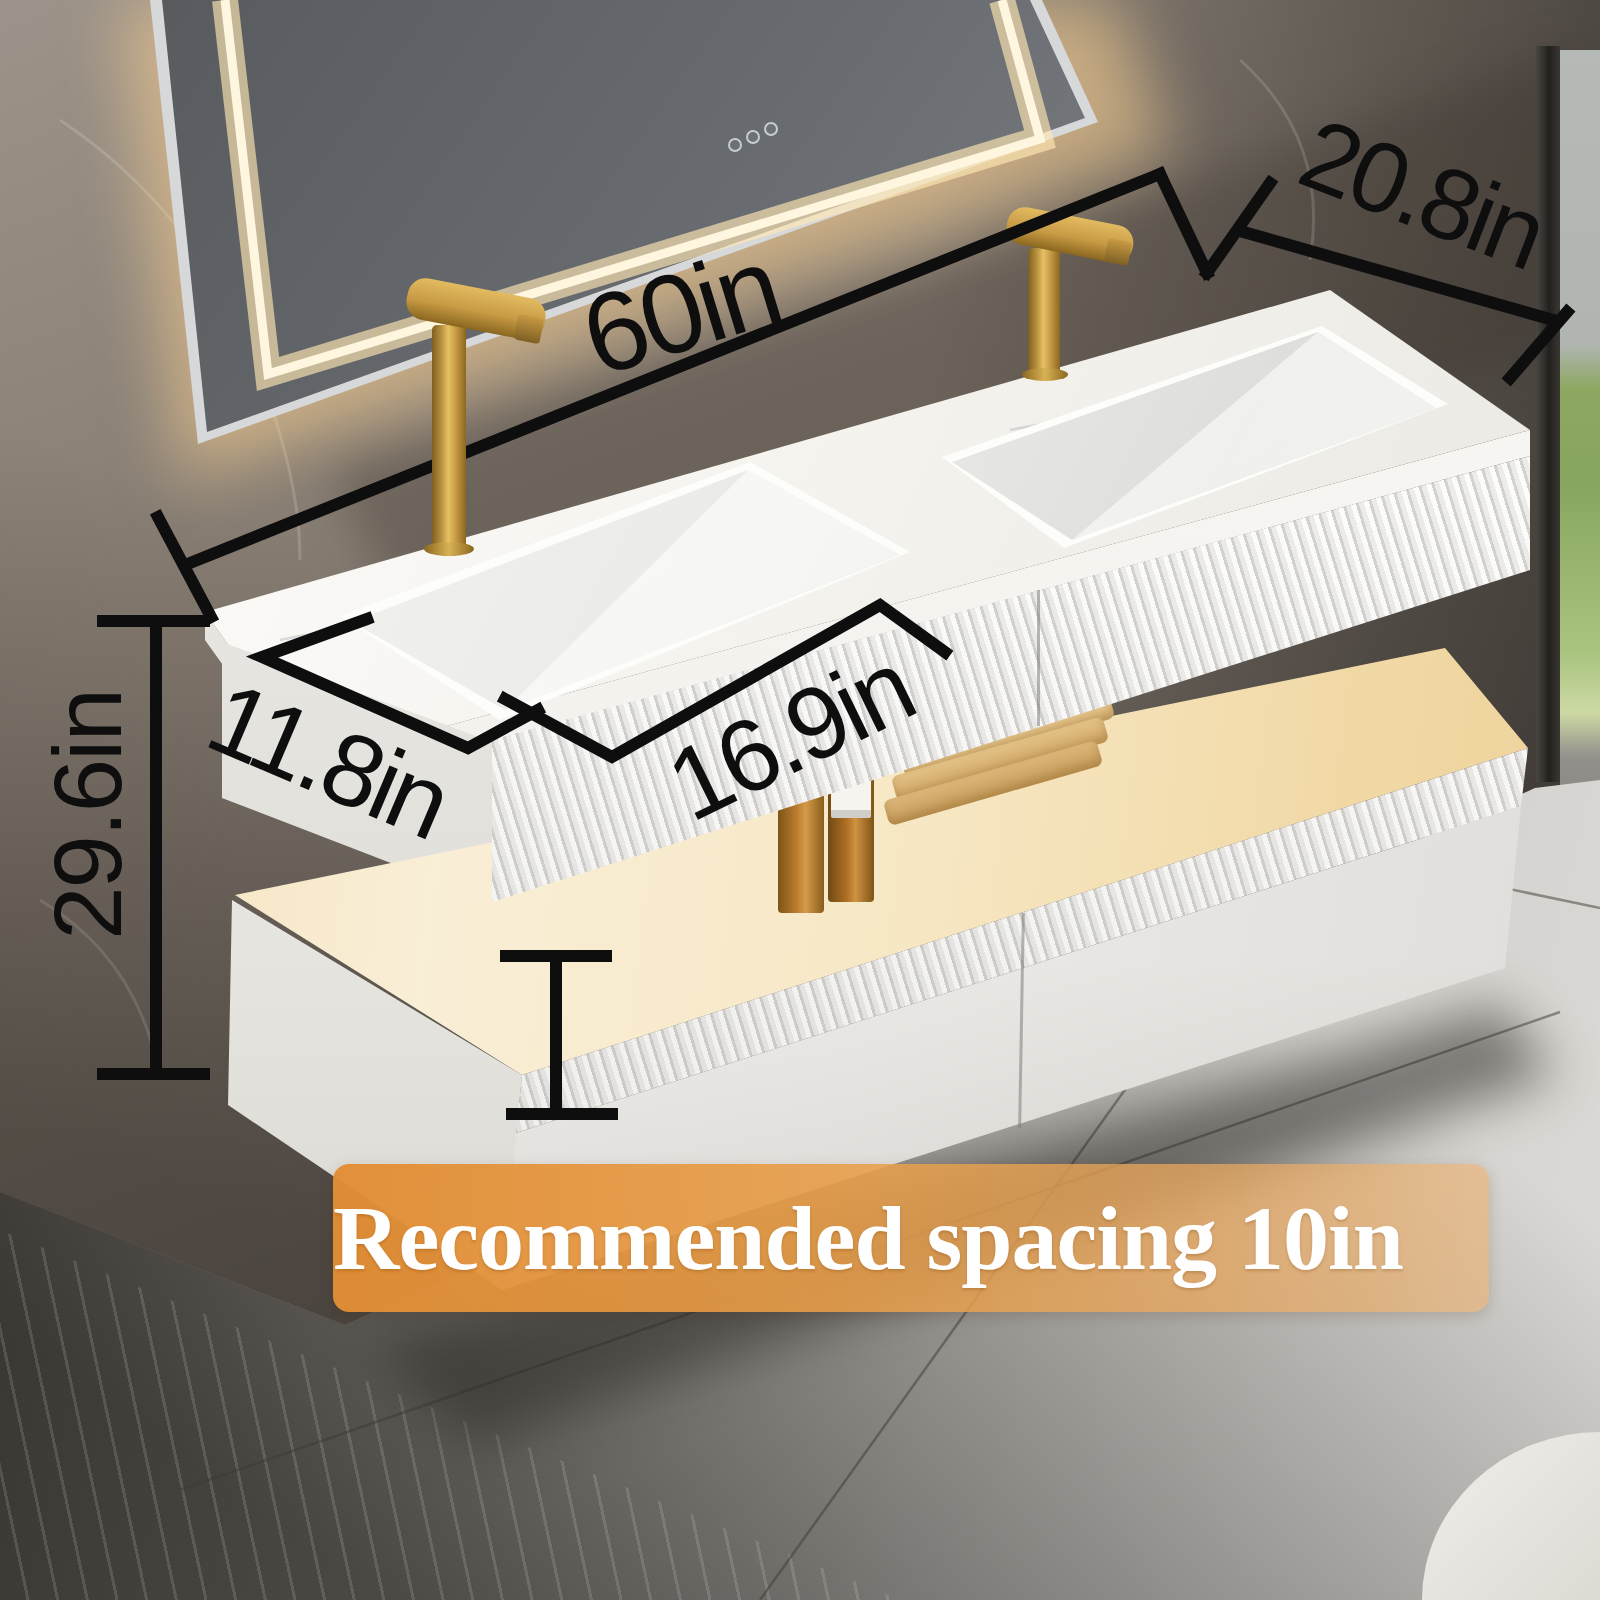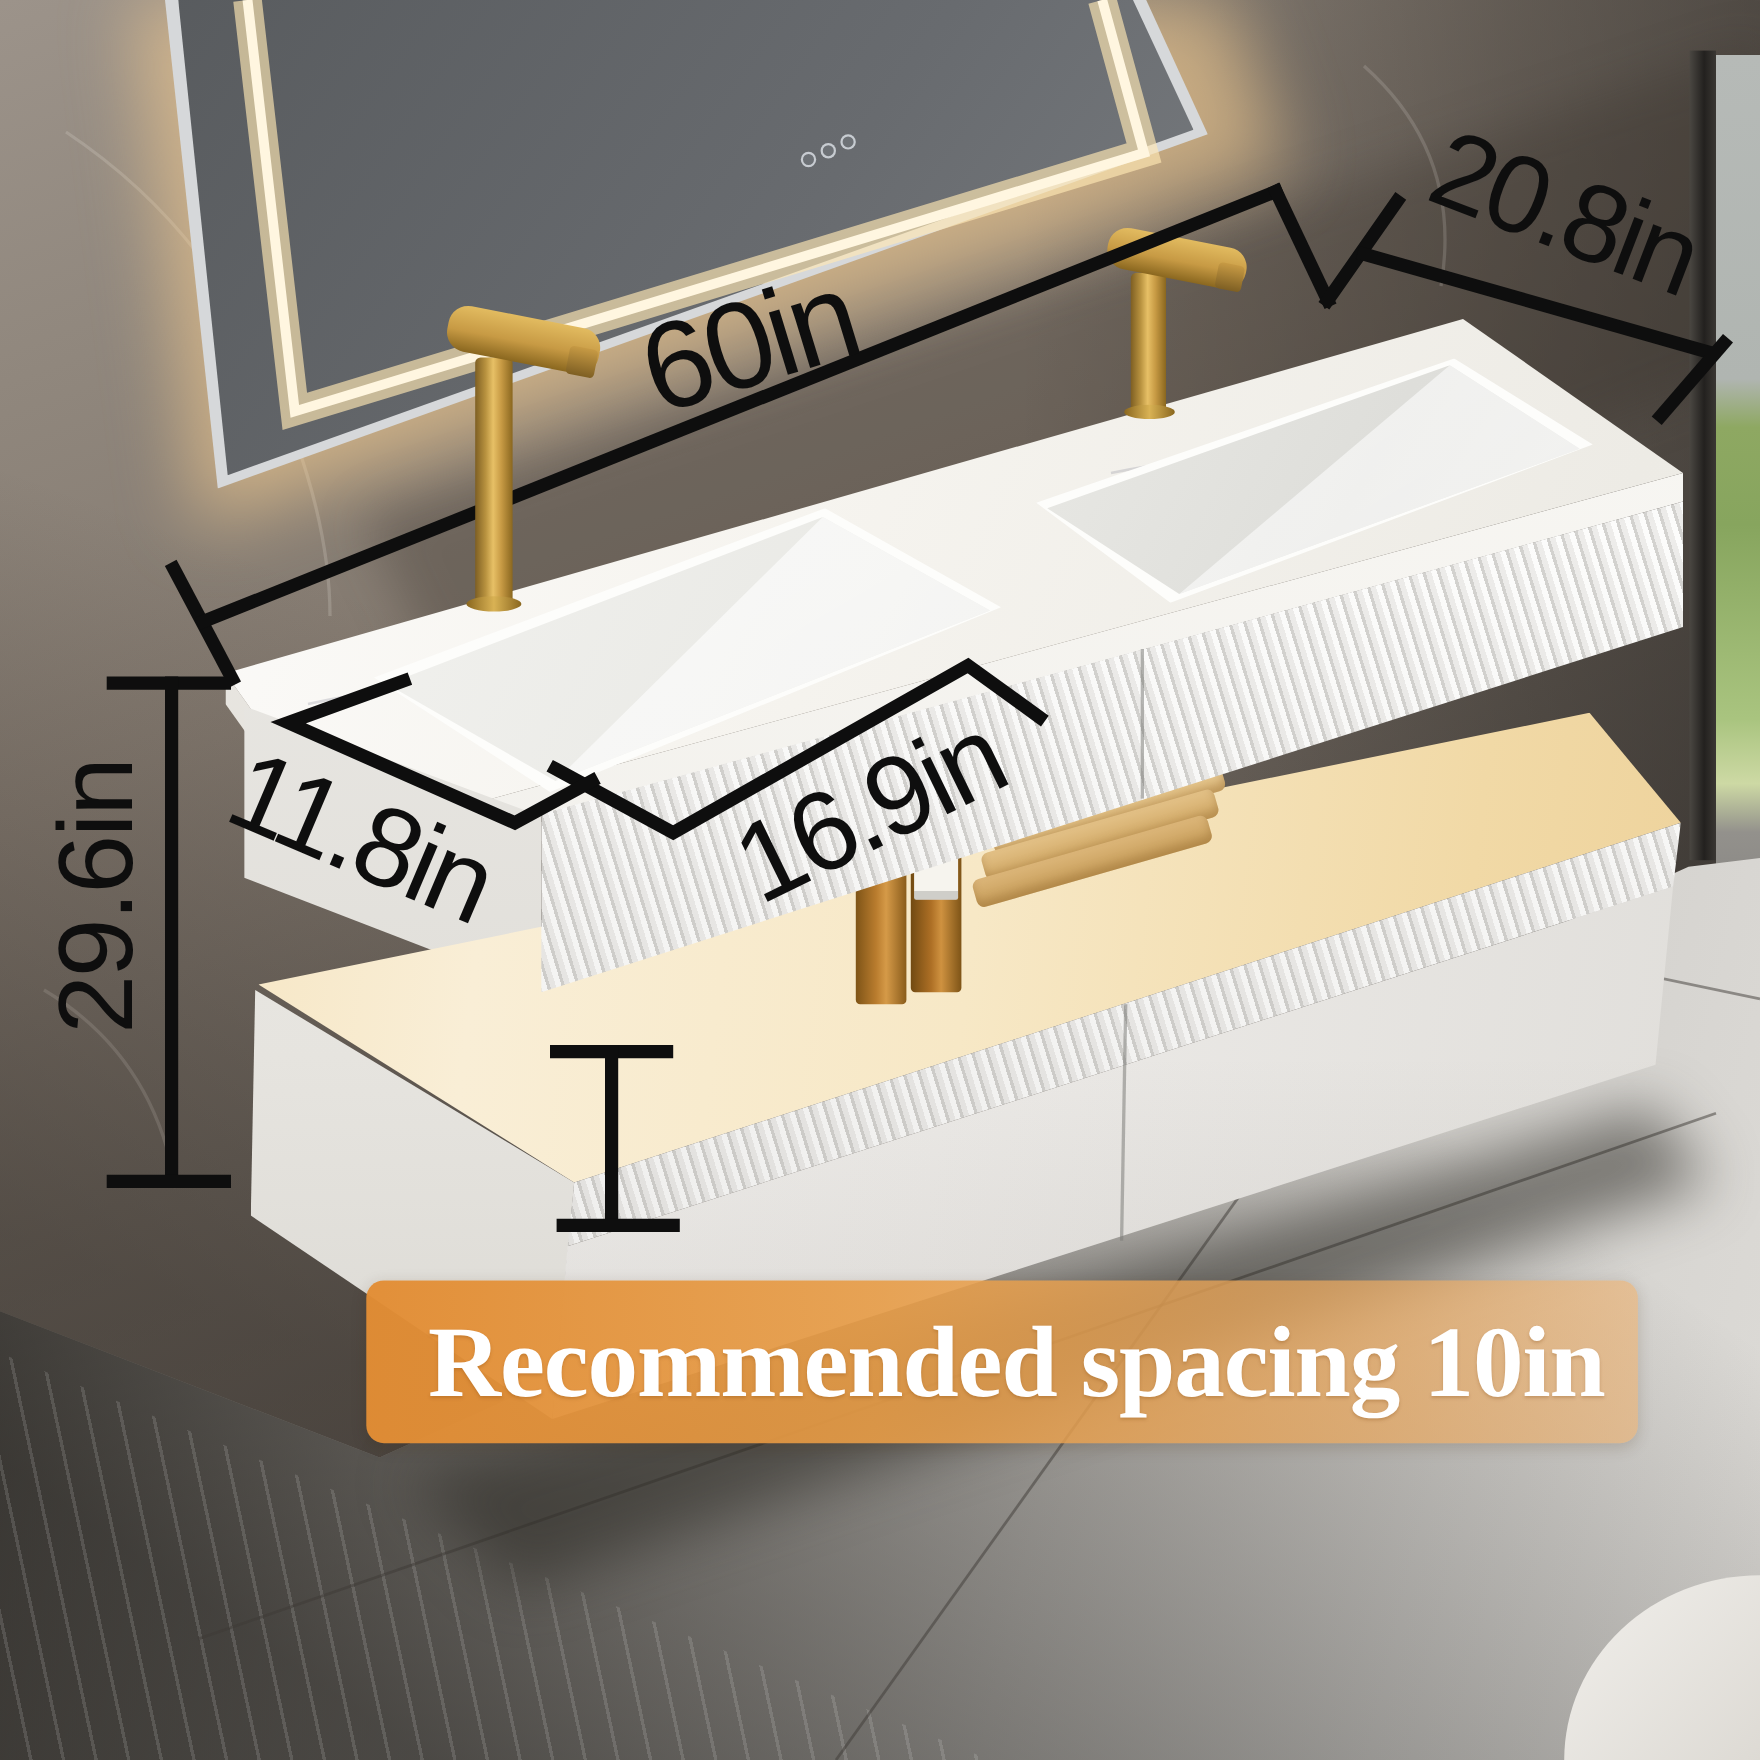--- a/index.html
+++ b/index.html
@@ -152,21 +152,21 @@
   .lbl-118  {left:148px;top:702px;width:360px;font-size:102px;transform:rotate(23deg);}
   .lbl-296  {left:-102px;top:760px;width:380px;font-size:96px;letter-spacing:-2px;
              transform:rotate(-90deg);}
 
   
   .banner{left:333px;top:1164px;width:1156px;height:148px;border-radius:16px;
         background:linear-gradient(90deg,rgba(226,141,52,.97) 0%,rgba(231,156,70,.9) 40%,
         rgba(236,178,114,.62) 100%);
         display:flex;align-items:center;box-shadow:0 4px 14px rgba(60,40,10,.18);}
   .banner-text{position:static;font-family:"Liberation Serif",serif;font-weight:bold;
-        font-size:92px;color:var(--banner_text);padding-left:56px;letter-spacing:-1px;
+        font-size:92px;color:var(--banner_text);letter-spacing:-1px;
         text-shadow:0 2px 3px rgba(120,60,0,.25);white-space:nowrap;}
 </style>
 </head>
 <body>
 
 <div id="canvas">
 
   <div class="wall"></div>
   <div class="wall-right-dark"></div>
   <div class="wall-lower-dark"></div>

